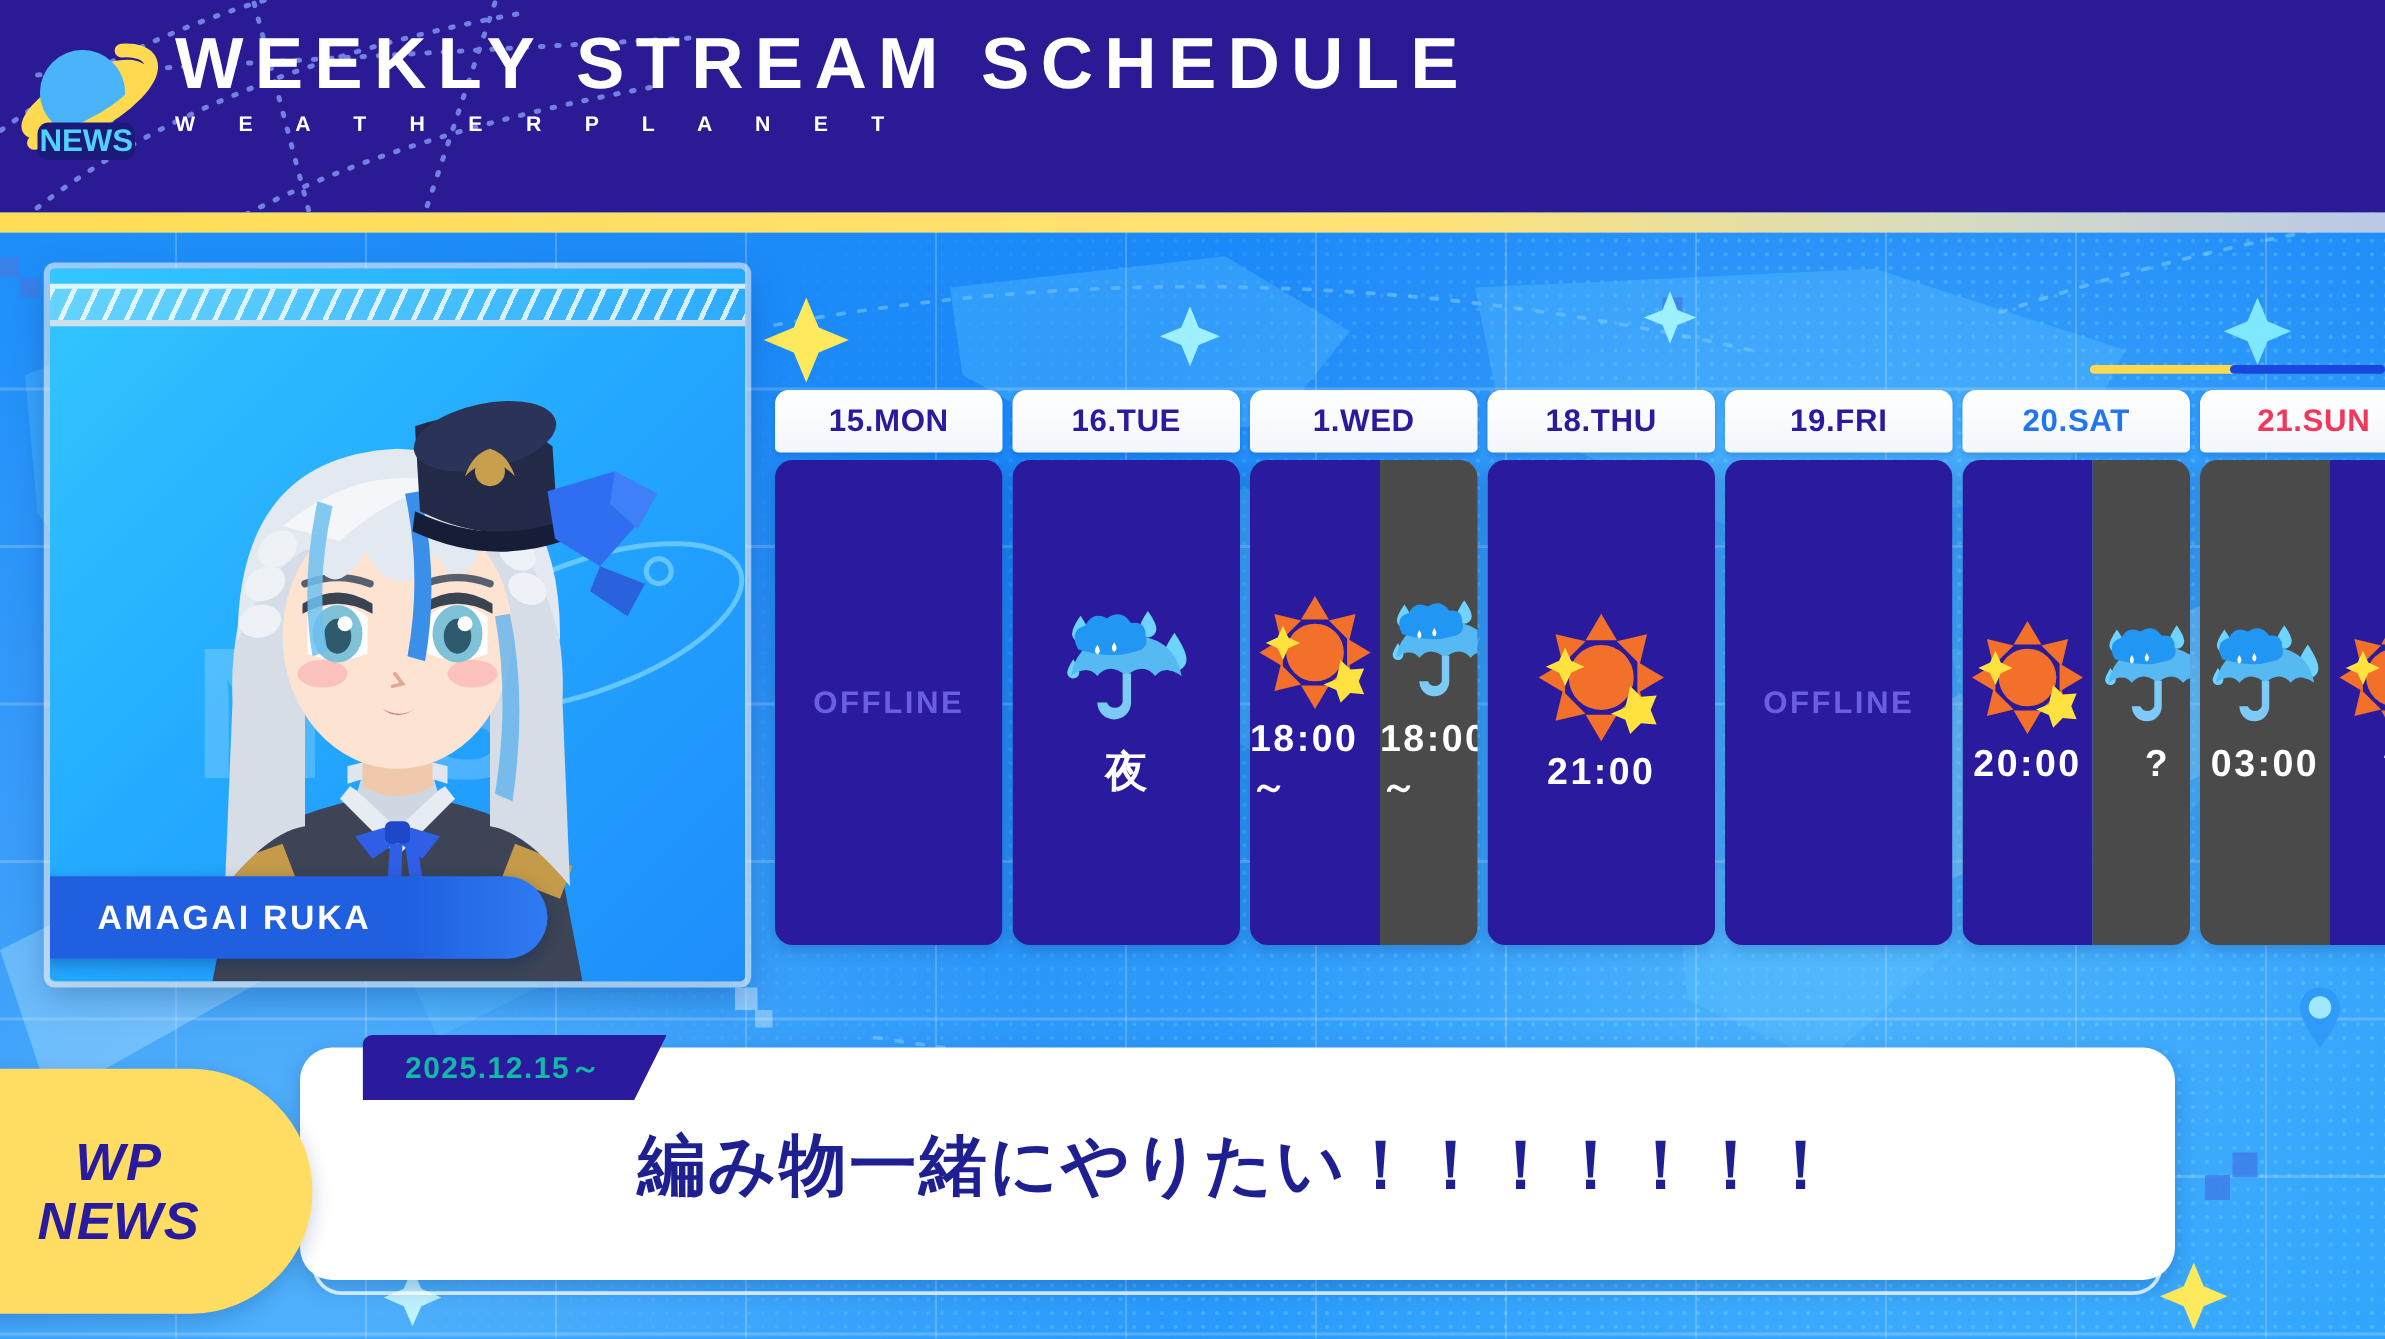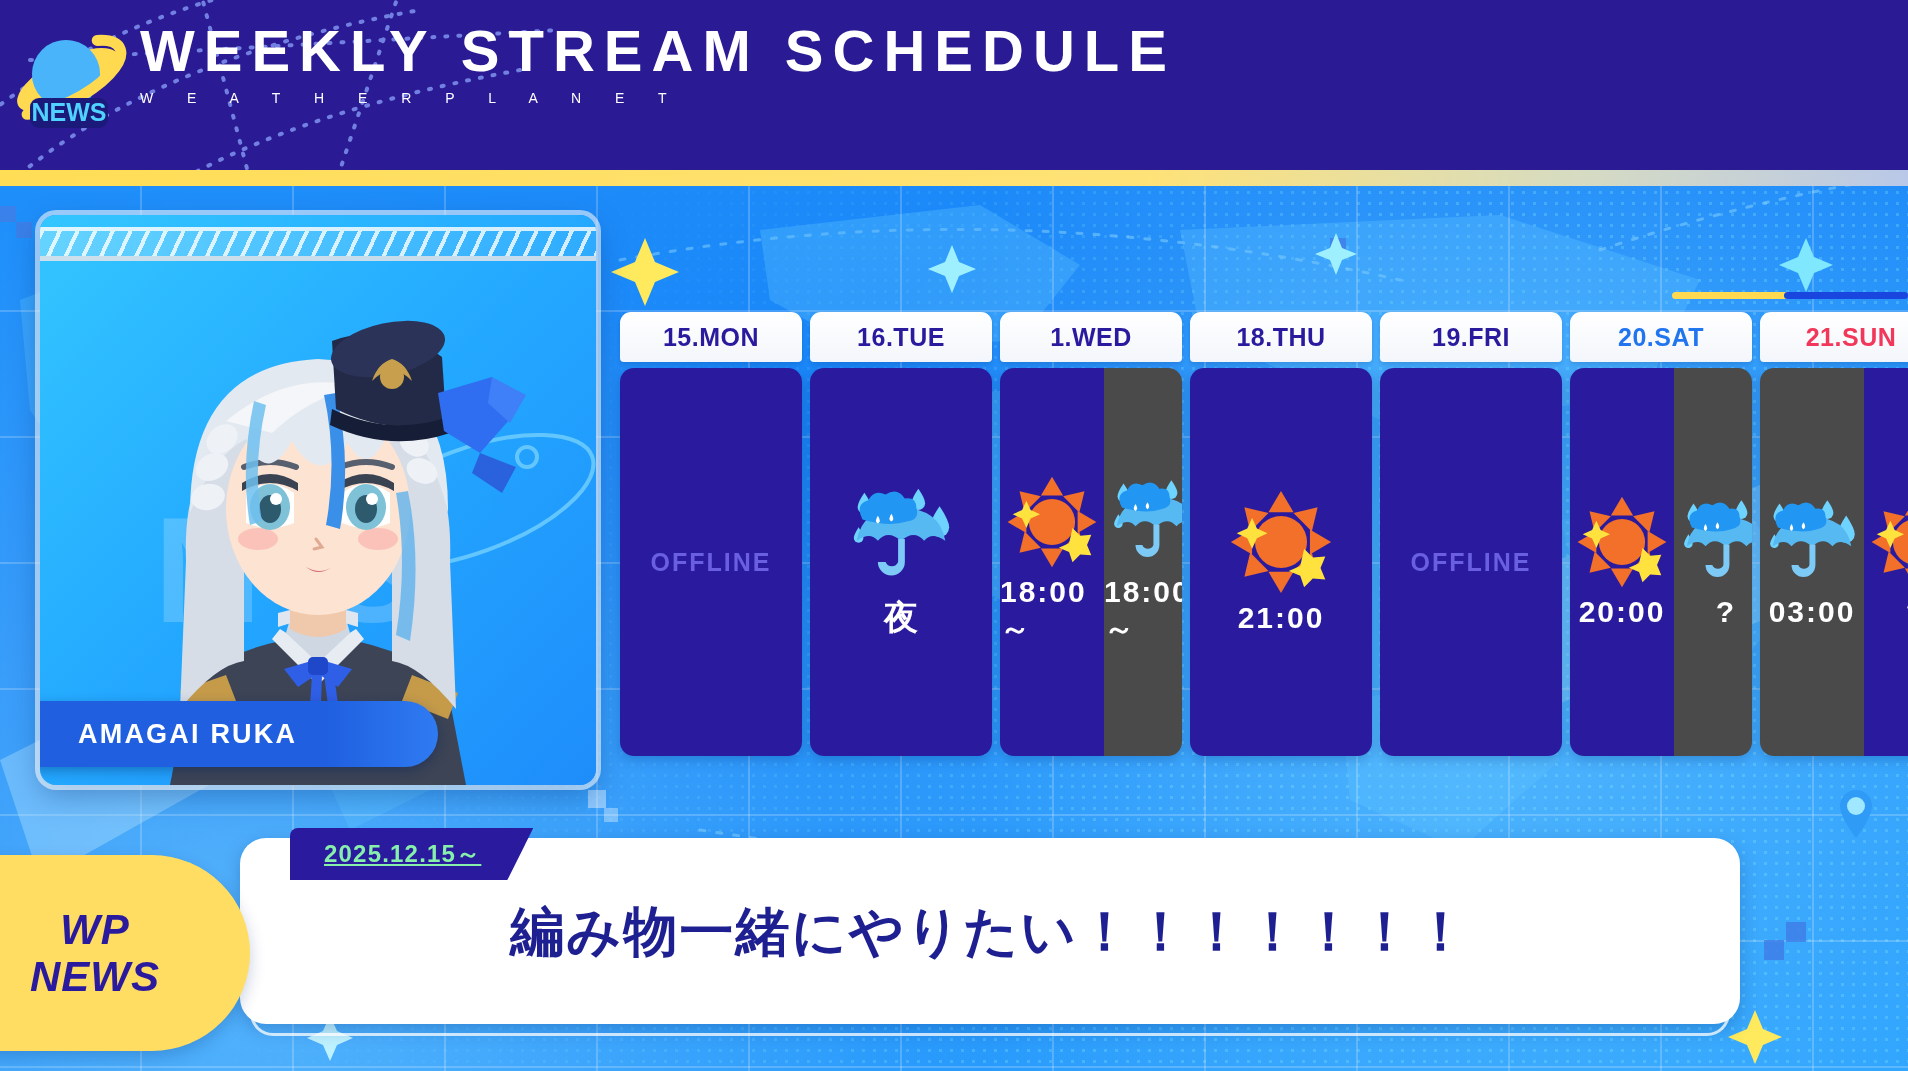--- a/index.html
+++ b/index.html
@@ -65,32 +65,32 @@
     font-size: 58px;
     font-weight: 900;
     letter-spacing: 9px;
     color: #ffffff;
     line-height: 1.0;
     font-family: "Liberation Sans", sans-serif;
     white-space: nowrap;
   }
   .title-sub {
     margin-top: 10px;
-    font-size: 14px;
-    font-weight: 400;
+    font-size: 17px;
+    font-weight: 700;
     letter-spacing: 15px;
     color: #ffffff;
     white-space: nowrap;
   }
 
   
   .char-card {
     position: absolute; left: 40px; top: 215px;
     width: 556px; height: 570px;
-    border-radius: 16px;
+    border-radius: 4px;
     background: linear-gradient(135deg, #33c6ff 0%, #23a8ff 50%, #1e8dfb 100%);
     box-shadow: 0 0 0 5px rgba(255,255,255,0.55), 0 10px 30px rgba(0,40,110,0.35);
     overflow: hidden;
   }
   .char-topbar {
     position: absolute; left: 0; right: 0; top: 12px; height: 34px;
     background: linear-gradient(to right, rgba(255,255,255,0.25), rgba(255,255,255,0.05));
     border-top: 4px solid rgba(255,255,255,0.8);
     border-bottom: 5px solid rgba(215,225,235,0.9);
   }
@@ -185,21 +185,21 @@
   }
   .news-date {
     position: absolute; left: 50px; top: -10px;
     height: 52px; padding: 0 52px 0 34px;
     display: flex; align-items: center;
     background: #2a1b9e;
     clip-path: polygon(0 0, 100% 0, calc(100% - 26px) 100%, 0 100%);
     border-radius: 8px 0 0 0;
   }
   .news-date span {
-    color: #86efac; font-size: 24px; font-weight: 700; letter-spacing: 1.2px; text-decoration: underline;
+    color: #14b8a6; font-size: 24px; font-weight: 700; letter-spacing: 1.2px;
   }
   .news-text {
     position: absolute; left: 0; right: 0; top: 58px;
     text-align: center;
     color: #1e1f91;
     font-size: 54px; font-weight: 900; letter-spacing: 2px;
     white-space: nowrap;
   }
   .wp-pill {
     position: absolute; left: -60px; top: 855px;

